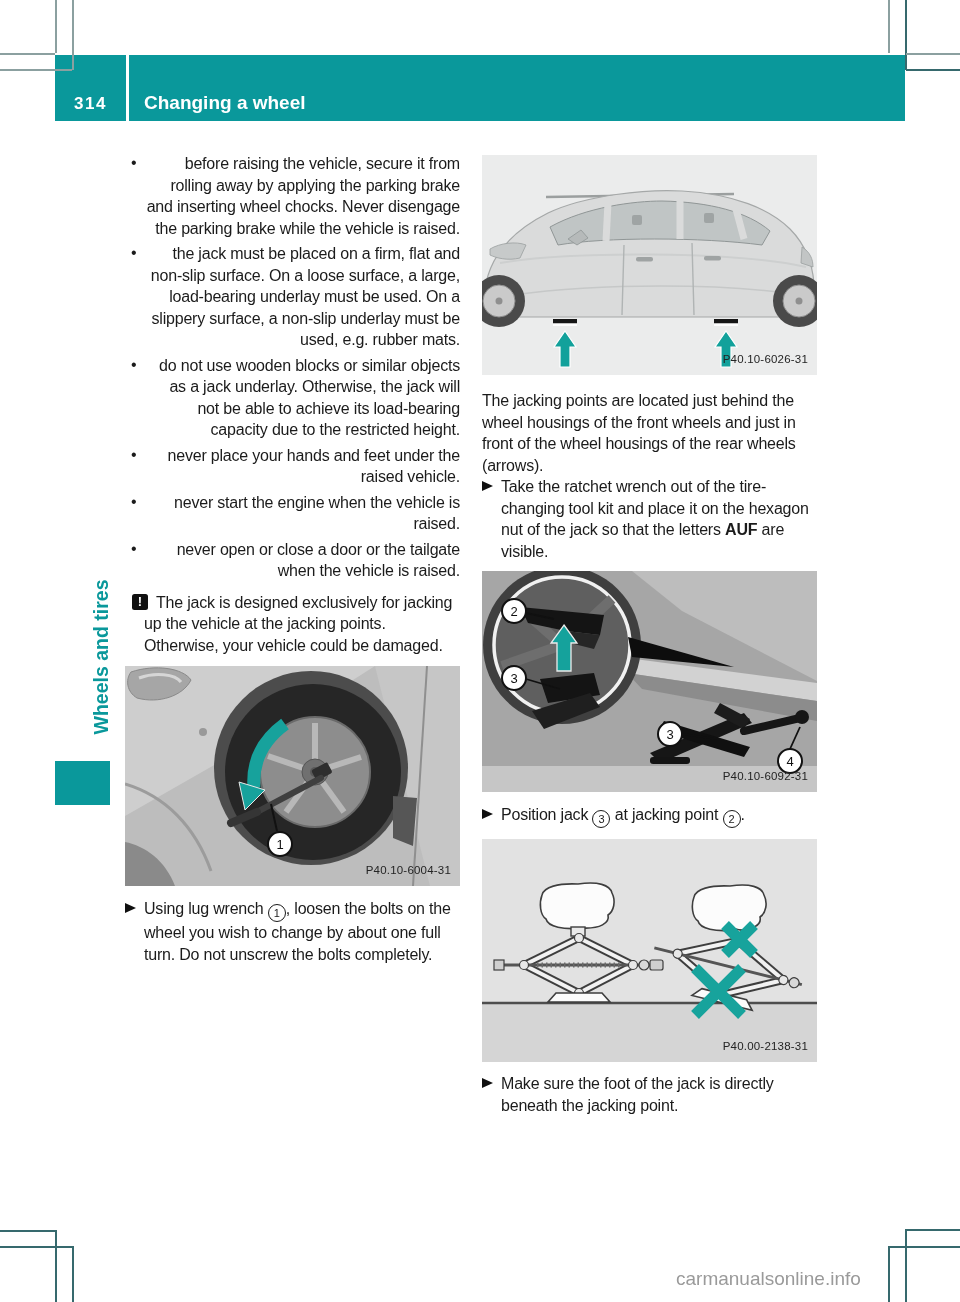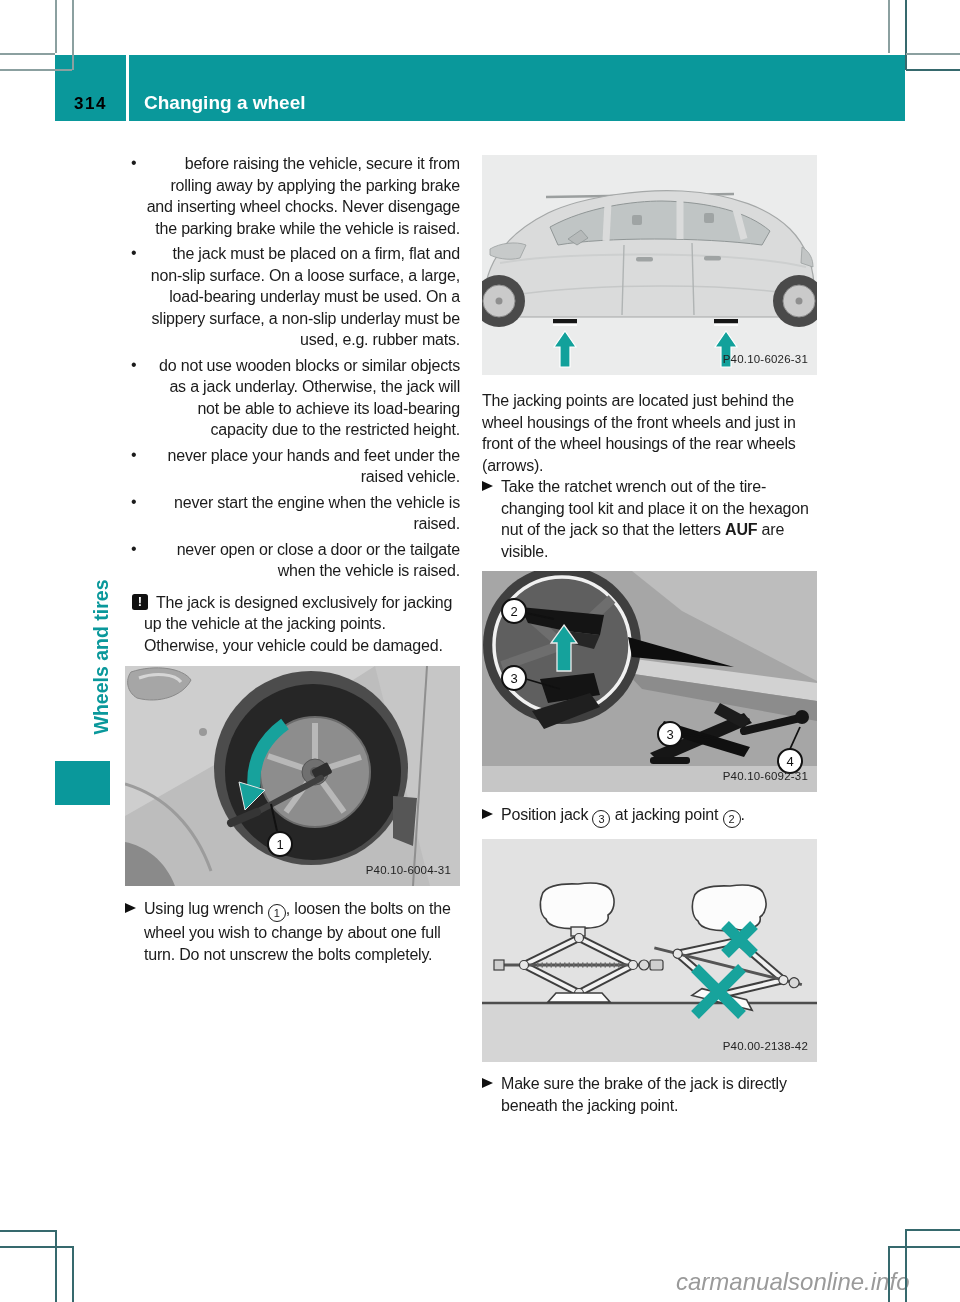--- a/index.html
+++ b/index.html
@@ -3,21 +3,21 @@
 <meta charset="utf-8">
 <style>
   html,body { margin:0; padding:0; background:#ffffff; }
   .page { position:relative; width:960px; height:1302px; background:#ffffff; overflow:hidden;
           font-family:"Liberation Sans", sans-serif; color:#1b1b1b; }
 
   
   .header-bar { position:absolute; left:55px; top:55px; width:850px; height:66px;
                 background:#0a989b; display:flex; align-items:stretch; }
   .pagenum-cell { width:71px; display:flex; align-items:flex-end; justify-content:center;
-                  padding-bottom:7px; color:#000000; font-size:17px; font-weight:700; letter-spacing:1.5px; }
+                  padding-bottom:7px; color:#ffffff; font-size:17px; font-weight:700; letter-spacing:1.5px; }
   .header-divider { width:3px; background:#ffffff; }
   .title-cell { display:flex; align-items:flex-end; padding:0 0 7px 15px; color:#ffffff;
                 font-size:19px; font-weight:700; }
 
   
   .sidebar-label { position:absolute; left:101px; top:657px; transform:translate(-50%,-50%) rotate(-90deg);
                    color:#0a989b; font-weight:700; font-size:19.5px; white-space:nowrap; }
   .sidebar-tab { position:absolute; left:55px; top:761px; width:55px; height:44px; background:#0a989b; }
 
   
@@ -53,21 +53,21 @@
   .fig-diagram { margin-top:11px; height:223px; }
   .para-jacking { margin-top:15px; }
   .step-ratchet { }
   .step-position{ margin-top:12px; }
   .step-foot    { margin-top:11px; }
   .step-loosen  { margin-top:12px; }
 
   svg text.callout-num { font-family:"Liberation Sans", sans-serif; font-size:13px; fill:#111; }
 
   
-  .watermark { position:absolute; left:676px; top:1268px; font-size:24px; color:#9a9a9a; z-index:2;font-style:italic; }
+  .watermark { position:absolute; left:676px; top:1268px; font-size:19px; color:#9a9a9a; z-index:2; }
   .crop { position:absolute; background:#8ba0a0; z-index:3; }
   .crop-dark { background:#36696d; }
 </style>
 </head>
 <body>
 
 <div class="page">
 
   <div class="header-bar">
     <div class="pagenum-cell">314</div>
@@ -295,25 +295,25 @@
             <path d="M226,156 L272,156 L280,165 L218,165 Z" fill="#fbfbfb" stroke-width="1.6"></path>
           </g>
         </g>
         <g stroke="#17a39c" stroke-width="11">
           <line x1="243" y1="86" x2="272" y2="115"></line>
             <line x1="272" y1="86" x2="243" y2="115"></line>
           <line x1="213" y1="129" x2="260" y2="176"></line>
             <line x1="260" y1="129" x2="213" y2="176"></line>
         </g>
       </svg>
-      <div class="fig-code">P40.00-2138-42</div>
+      <div class="fig-code">P40.00-2138-31</div>
     </div>
 
     <p class="step step-foot">
-      <span class="step-arrow"></span><span>Make sure the brake of the jack is directly beneath the jacking point.</span>
+      <span class="step-arrow"></span><span>Make sure the foot of the jack is directly beneath the jacking point.</span>
     </p>
   </div>
 
   <div class="watermark">carmanualsonline.info</div>
 
   <div>
     <div class="crop" style="left:55px; top:0; width:1.5px; height:53px;"></div>
     <div class="crop" style="left:72px; top:0; width:1.5px; height:70px;"></div>
     <div class="crop" style="left:0; top:53px; width:55px; height:1.5px;"></div>
     <div class="crop" style="left:0; top:69px; width:72px; height:1.5px;"></div>

